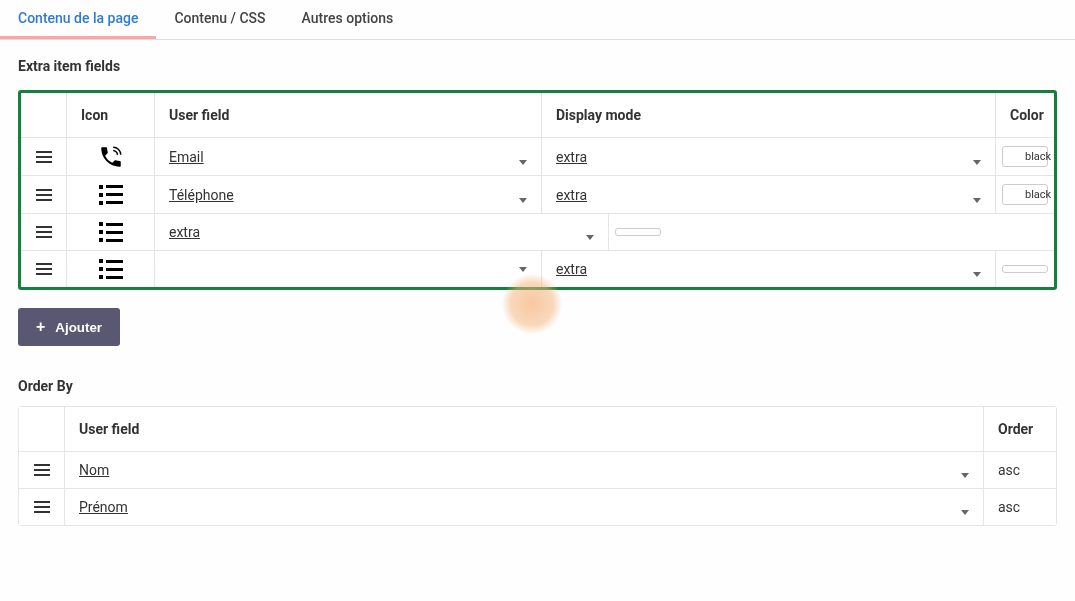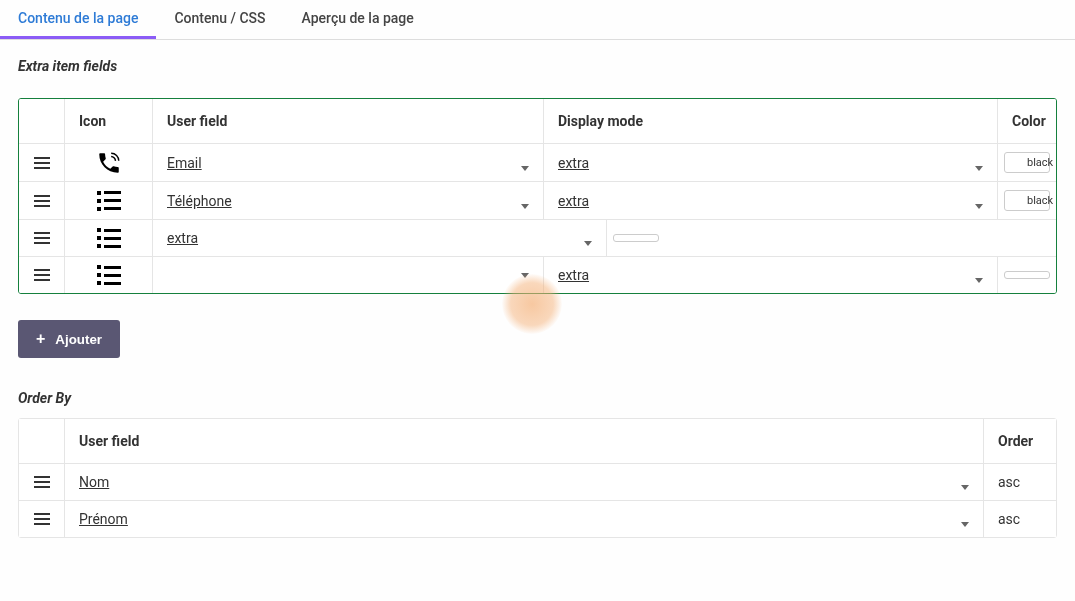--- a/index.html
+++ b/index.html
@@ -1,21 +1,21 @@
 <!DOCTYPE html>
 <html><head>
 <meta charset="utf-8">
 <style>
 * { box-sizing: border-box; margin: 0; padding: 0; }
 body { font-family: -apple-system, BlinkMacSystemFont, "Segoe UI", Roboto, sans-serif; font-size: 14px; color: #333; background: #fefefe; width:1075px; }
 .tabs { display: flex; border-bottom: 1px solid #ddd; padding: 0; }
 .tab { padding: 10px 18px; cursor: pointer; color: #444; font-weight: 500; }
-.tab.active { color: #2e7bd6; border-bottom: 3px solid #8b5cf6; }
-.section-label { font-weight: 700; padding: 18px 18px 12px 18px; color: #333; font-style: italic; }
-.grid { margin: 12px 18px; border: 1px solid #15803d; border-radius: 3px; overflow: hidden; }
+.tab.active { color: #2e7bd6; border-bottom: 3px solid #fca5a5; }
+.section-label { font-weight: 700; padding: 18px 18px 12px 18px; color: #333; }
+.grid { margin: 4px 18px; border: 3px solid #15803d; border-radius: 3px; overflow: hidden; }
 .grid-head, .grid-row { display: flex; align-items: stretch; border-bottom: 1px solid #e5e5e5; background: #fff; }
 .grid-head { font-weight: 700; }
 .grid-row:last-child { border-bottom: none; }
 .col-drag { width: 46px; display: flex; align-items: center; justify-content: center; border-right: 1px solid #e5e5e5; }
 .col-icon { width: 88px; display: flex; align-items: center; justify-content: center; border-right: 1px solid #e5e5e5; }
 .col-user { flex: 1; border-right: 1px solid #e5e5e5; padding: 10px 14px; display:flex; align-items:center;}
 .col-mode { width: 454px; border-right: 1px solid #e5e5e5; padding: 10px 14px; display:flex; align-items:center;}
 .col-color { width: 58px; padding: 8px 6px; display:flex; align-items:center; justify-content:center;}
 .grid-head .col-drag, .grid-head .col-icon, .grid-head .col-user, .grid-head .col-mode, .grid-head .col-color { padding-top: 14px; padding-bottom: 14px; }
 .grid-head .col-icon, .grid-head .col-user, .grid-head .col-mode, .grid-head .col-color { justify-content: flex-start; padding-left: 14px; }
@@ -49,21 +49,21 @@
 .rel { position:relative; }
 </style>
 </head>
 <body class="rel">
 
 
 
 <div class="tabs">
   <div class="tab active">Contenu de la page</div>
   <div class="tab">Contenu / CSS</div>
-  <div class="tab">Aperçu de la page</div>
+  <div class="tab">Autres options</div>
 </div>
 
 <div class="section-label">Extra item fields</div>
 
 <div class="grid">
   <div class="grid-head">
     <div class="col-drag"></div>
     <div class="col-icon">Icon</div>
     <div class="col-user">User field</div>
     <div class="col-mode">Display mode</div>

